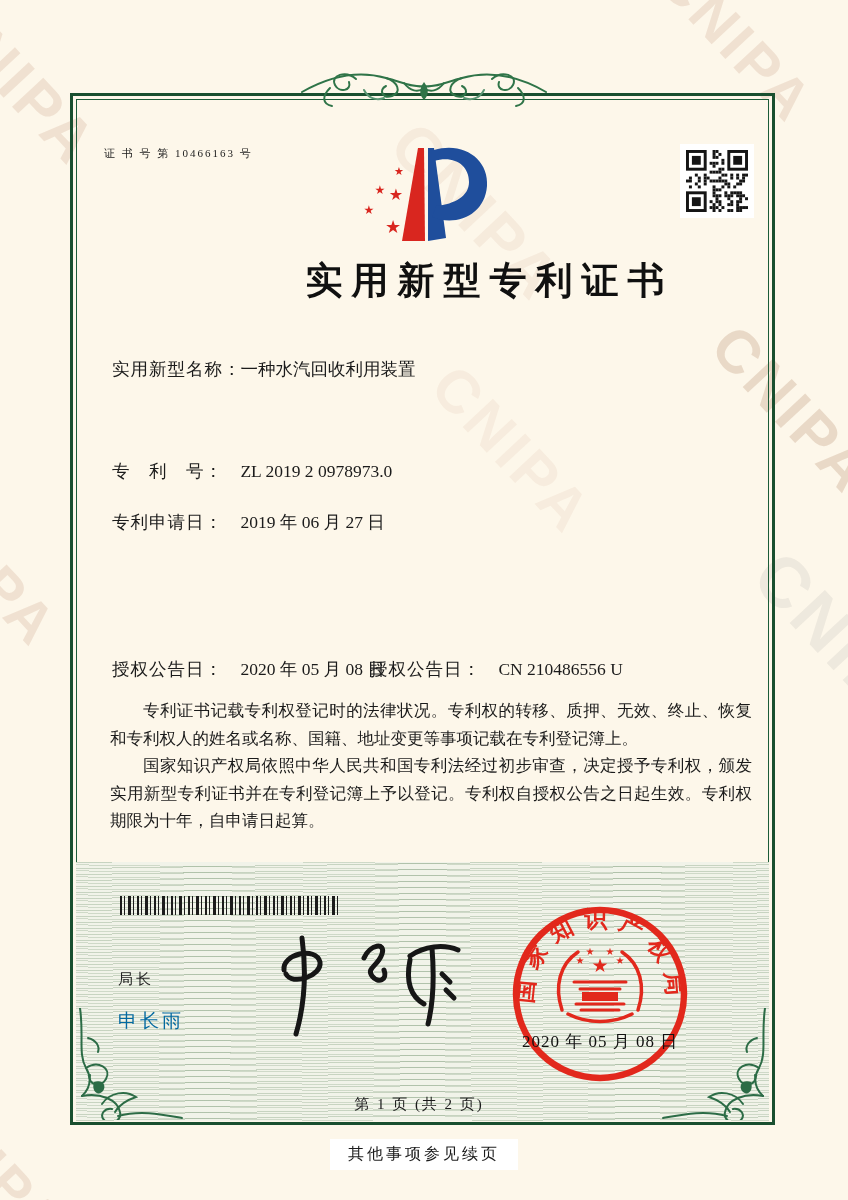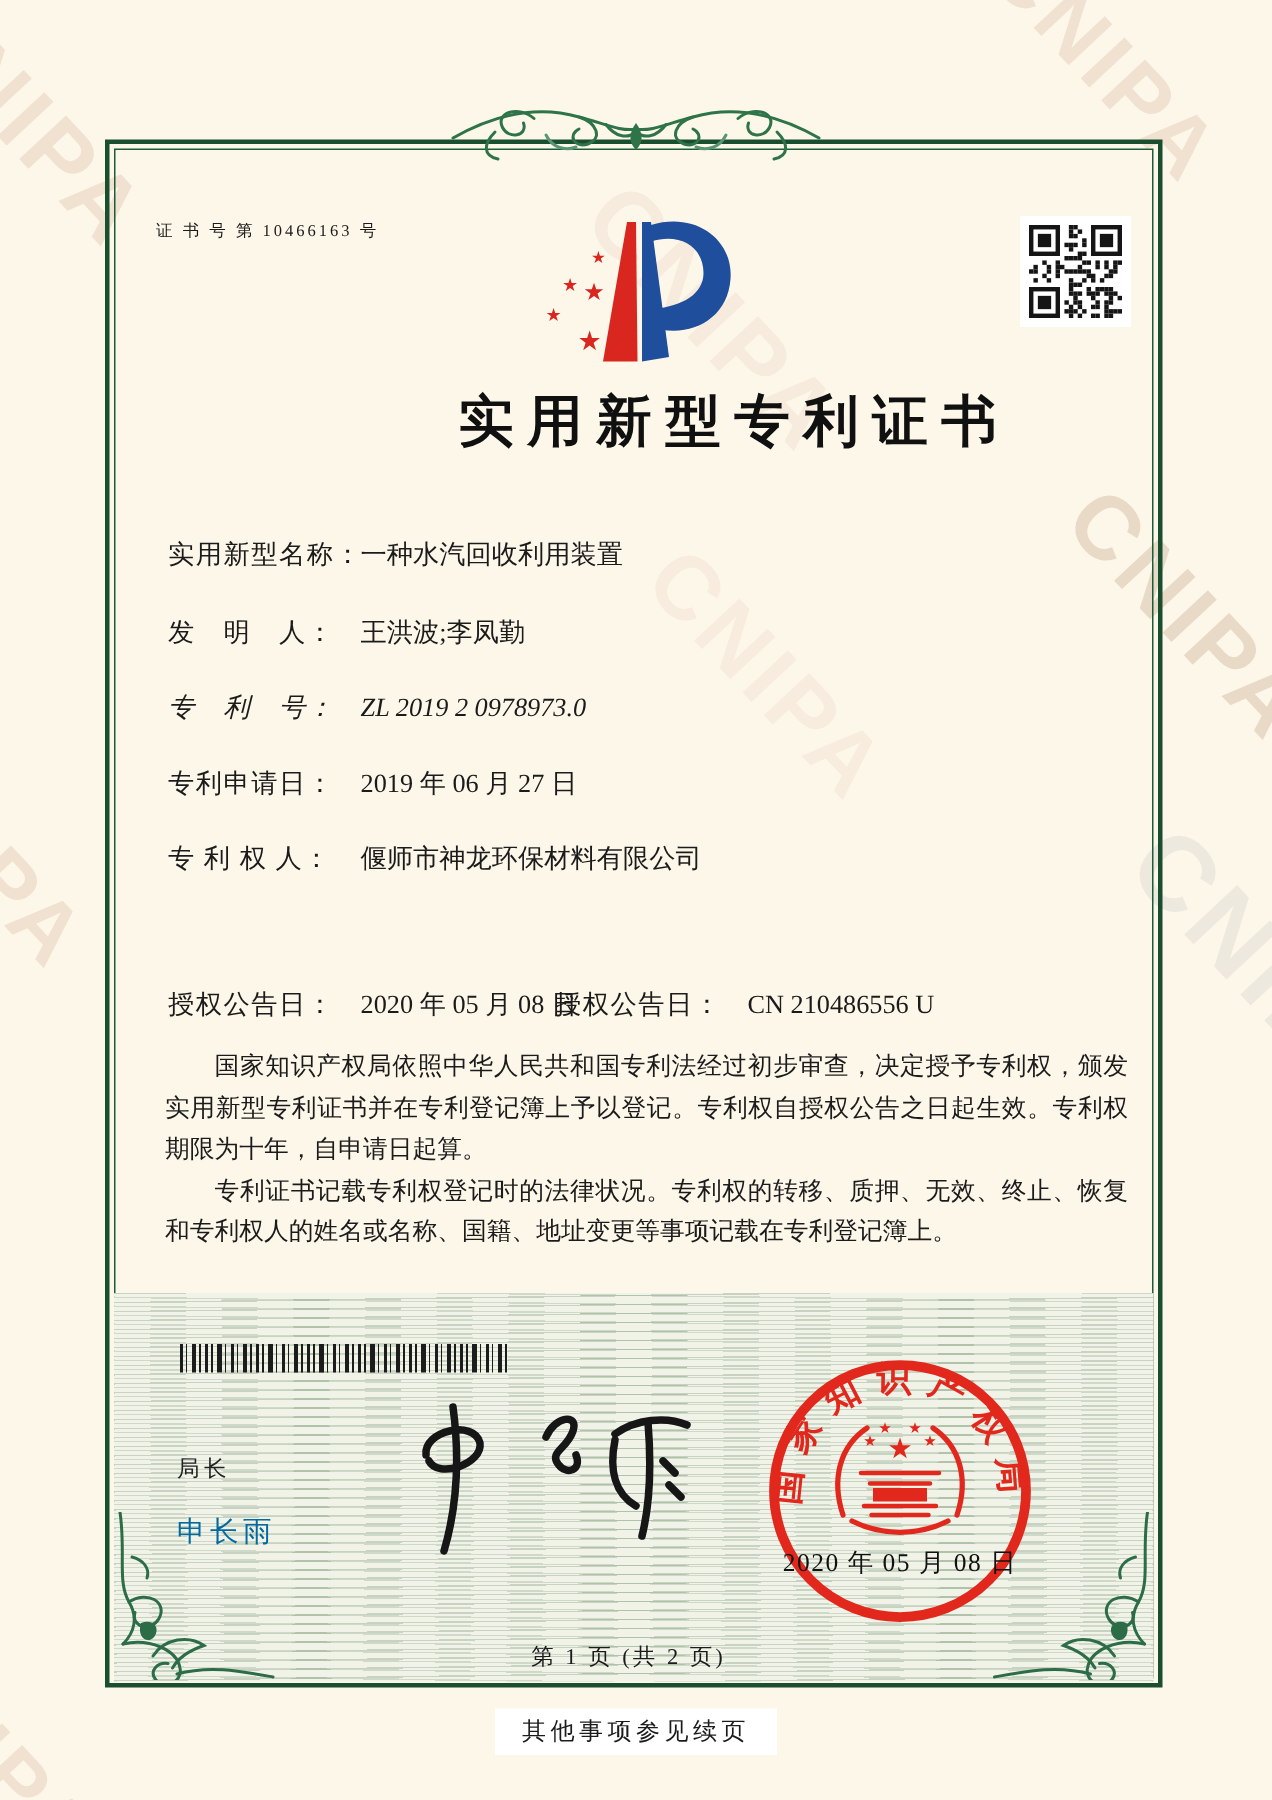--- a/index.html
+++ b/index.html
@@ -52,21 +52,21 @@
   .qr-box{position:absolute; left:680px; top:144px; width:74px; height:74px;
     background:#fff; display:flex; align-items:center; justify-content:center;}
   .logo{position:absolute; left:352px; top:138px;}
   .title{
     position:absolute; left:70px; top:256px; width:839px;
     text-align:center; font-size:37px; font-weight:bold; letter-spacing:9px;
     color:#101010;
   }
   .row{position:absolute; left:112px; width:660px; font-size:17.5px; white-space:nowrap;}
   .row .lab{display:inline-block; width:124px; letter-spacing:1px;}
-  .r-name{top:357px;} .r-inv{top:409px;} .r-pno{top:459px;font-style:italic;}
+  .r-name{top:357px;} .r-inv{top:409px;} .r-pno{top:459px;}
   .r-fil{top:510px;} .r-pat{top:560px;} .r-addr{top:611px;}
   .r-grant{top:657px;}
   .pair2{position:absolute; left:258px; top:0;}
   .body-text{position:absolute; left:110px; top:697px; width:642px;
     font-size:16.5px; line-height:27.5px; text-align:justify;}
   .body-text p{margin:0; text-indent:2em;}
   .barcode{position:absolute; left:120px; top:896px; width:218px; height:19px;
     background:repeating-linear-gradient(90deg,
       #1c1c1c 0 2px, transparent 2px 4px,
       #1c1c1c 4px 5px, transparent 5px 8px,
@@ -279,48 +279,40 @@
         <text x="41" y="95" font-size="18">★</text>
       </g>
     </svg>
 
     <div class="title">实用新型专利证书</div>
 
     <div class="row r-name">
       <span class="lab">实用新型名称：</span>
       <span class="val">一种水汽回收利用装置</span>
     </div>
-    <div class="row r-inv">
-      <span class="lab">发　明　人：</span>
-      <span class="val">王洪波;李凤勤</span>
-    </div>
     <div class="row r-pno">
       <span class="lab">专　利　号：</span>
       <span class="val">ZL 2019 2 0978973.0</span>
     </div>
     <div class="row r-fil">
       <span class="lab">专利申请日：</span>
       <span class="val">2019 年 06 月 27 日</span>
-    </div>
-    <div class="row r-pat">
-      <span class="lab">专 利 权 人：</span>
-      <span class="val">偃师市神龙环保材料有限公司</span>
     </div>
     <div class="row r-grant">
       <span class="lab">授权公告日：</span>
       <span class="val">2020 年 05 月 08 日</span>
       <span class="pair2">
         <span class="lab">授权公告日：</span>
         <span class="val">CN 210486556 U</span>
       </span>
     </div>
 
     <div class="body-text">
+      <p>专利证书记载专利权登记时的法律状况。专利权的转移、质押、无效、终止、恢复和专利权人的姓名或名称、国籍、地址变更等事项记载在专利登记簿上。</p>
       <p>国家知识产权局依照中华人民共和国专利法经过初步审查，决定授予专利权，颁发实用新型专利证书并在专利登记簿上予以登记。专利权自授权公告之日起生效。专利权期限为十年，自申请日起算。</p>
-      <p>专利证书记载专利权登记时的法律状况。专利权的转移、质押、无效、终止、恢复和专利权人的姓名或名称、国籍、地址变更等事项记载在专利登记簿上。</p>
     </div>
 
     <div class="barcode"></div>
 
     <div class="sig-title">局长</div>
     <div class="sig-name">申长雨</div>
     <svg class="sig-script" width="195" height="115" viewBox="0 0 195 115">
       <g fill="none" stroke="#161616" stroke-width="5" stroke-linecap="round" stroke-linejoin="round">
         <path d="M30,10 C34,40 34,72 24,106"></path>
         <path d="M12,42 C10,26 44,18 48,34 C50,48 20,58 14,46"></path>

